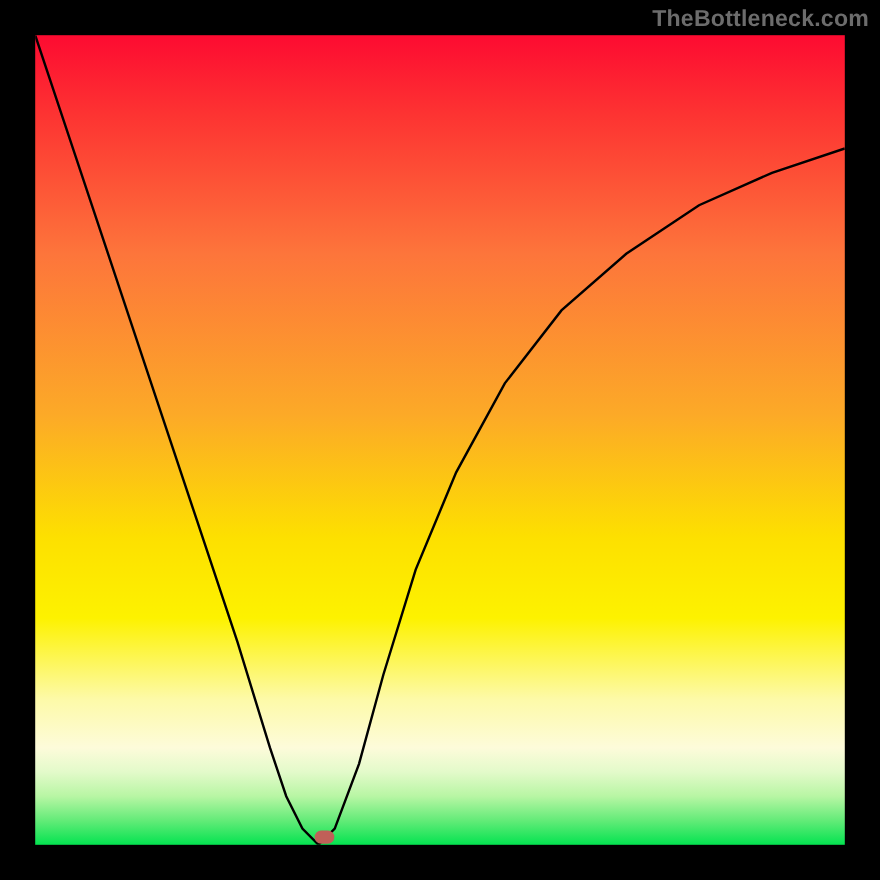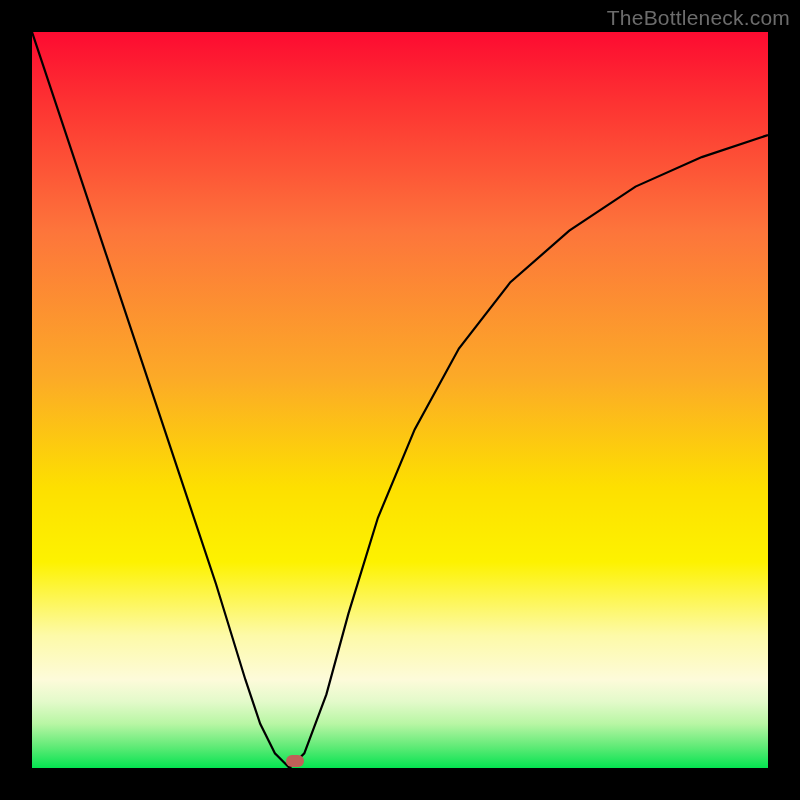--- a/index.html
+++ b/index.html
@@ -63,21 +63,21 @@
     border-radius: 6px;
     background: #c06058;
     transform: translate(-50%, -50%);
   }
   .watermark {
     position: absolute;
     top: 6px;
     right: 10px;
     color: #6c6c6c;
     font-size: 21px;
-    font-weight: 400;
+    font-weight: 700;
     letter-spacing: 0.2px;
   }
 </style>
 </head>
 <body>
 
 <div class="plot">
   <svg class="curve" viewBox="0 0 736 736" preserveAspectRatio="none">
     <path d="M0.0 0.0 L36.8 110.4 L73.6 220.8 L110.4 331.2 L147.2 441.6 L184.0 552.0 L213.4 647.7 L228.2 691.8 L242.9 721.3 L257.6 736.0 L272.3 721.3 L294.4 662.4 L316.5 581.4 L345.9 485.8 L382.7 397.4 L426.9 316.5 L478.4 250.2 L537.3 198.7 L603.5 154.6 L669.8 125.1 L736.0 103.0" id="curvePath" fill="none" stroke="#000" stroke-width="2.2"></path>
   </svg>

